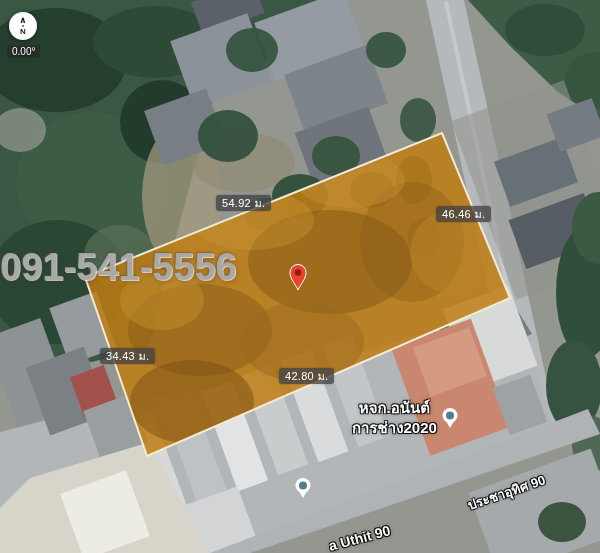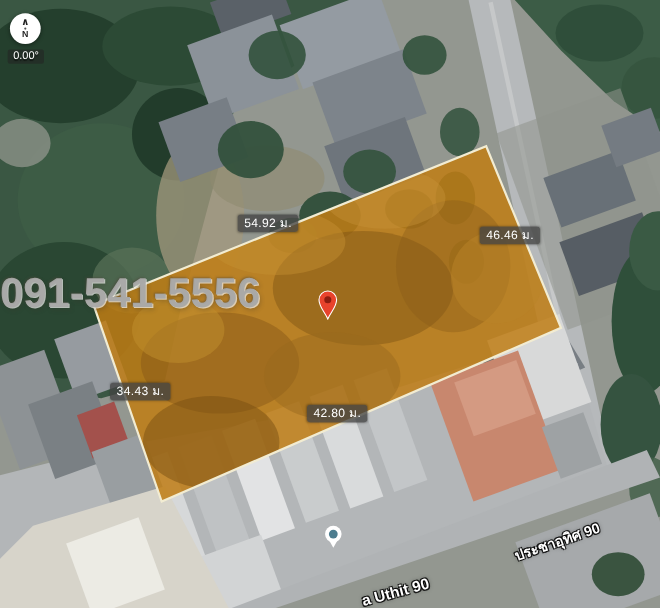--- a/index.html
+++ b/index.html
@@ -185,20 +185,31 @@
   <svg class="abs" style="left:288px;top:263px;" width="20" height="28" viewBox="0 0 20 28">
     <path d="M10,27 C7,20 2,16 2,9.5 A8,8 0 1 1 18,9.5 C18,16 13,20 10,27 Z" stroke="#ffffff" stroke-width="1" fill="#e8432c"></path>
     <circle cx="10" cy="9.5" r="3.2" fill="#8c1d10"></circle>
   </svg>
 
   <div class="measure" style="left:216px;top:195px;">54.92 ม.</div>
   <div class="measure" style="left:436px;top:206px;">46.46 ม.</div>
   <div class="measure" style="left:80px;top:348px;margin-left:20px;">34.43 ม.</div>
   <div class="measure" style="left:279px;top:368px;">42.80 ม.</div>
 
+  <div class="abs poi" style="left:352px;top:398px;">
+    <div class="maplabel lines">
+      <div>หจก.อนันต์</div>
+      <div>การช่าง2020</div>
+    </div>
+    <svg width="18" height="22" viewBox="0 0 18 22">
+      <path d="M5,14 L9,21 L13,14 Z" fill="#ffffff"></path>
+      <circle cx="9" cy="8.5" r="7.5" fill="#ffffff"></circle>
+      <circle cx="9" cy="8.5" r="4" fill="#4d7d8f"></circle>
+    </svg>
+  </div>
 
   <div class="abs poi" style="left:294px;top:477px;">
     <svg width="18" height="22" viewBox="0 0 18 22">
       <path d="M5,14 L9,21 L13,14 Z" fill="#ffffff"></path>
       <circle cx="9" cy="8.5" r="7.5" fill="#ffffff"></circle>
       <circle cx="9" cy="8.5" r="4" fill="#4d7d8f"></circle>
     </svg>
   </div>
 
   <div class="abs maplabel street" style="left:466px;top:482px;transform:rotate(-19deg);">ประชาอุทิศ 90</div>

